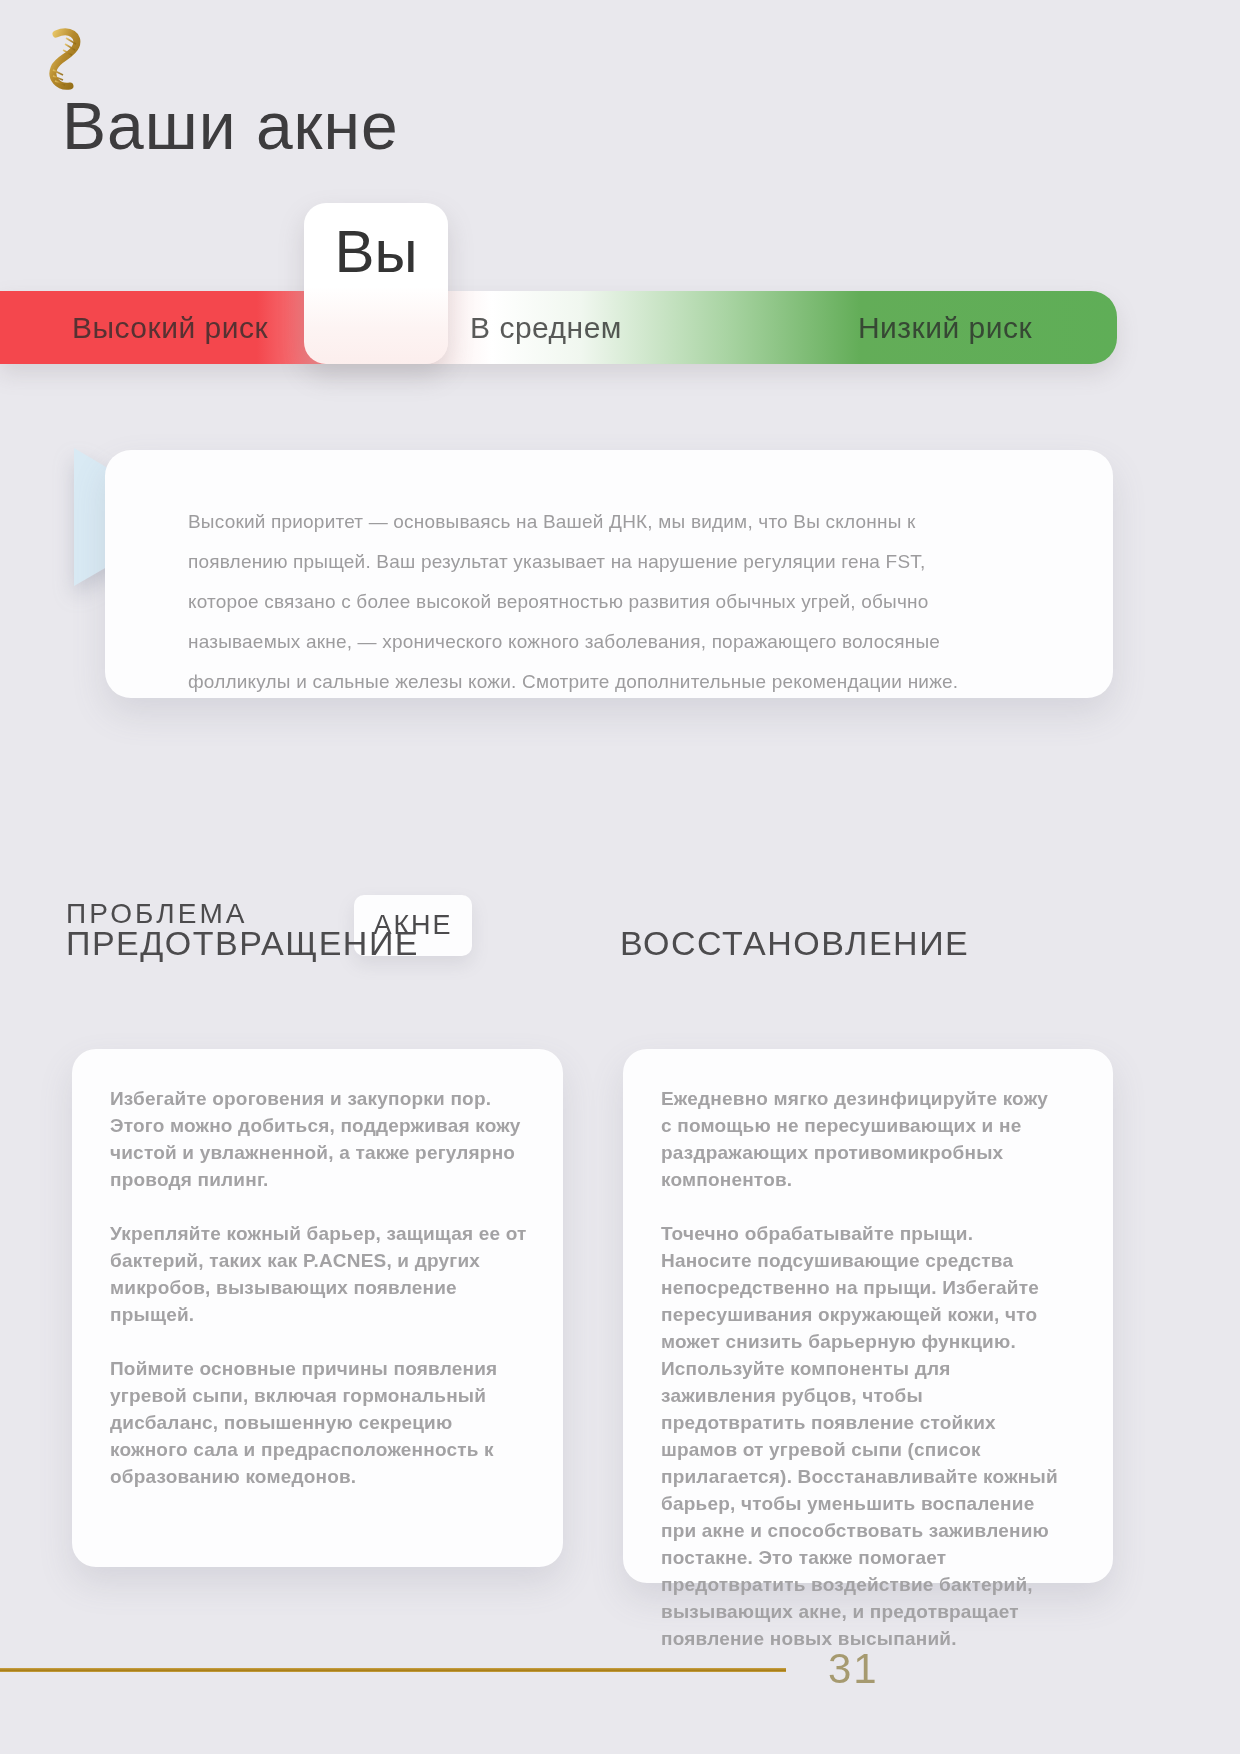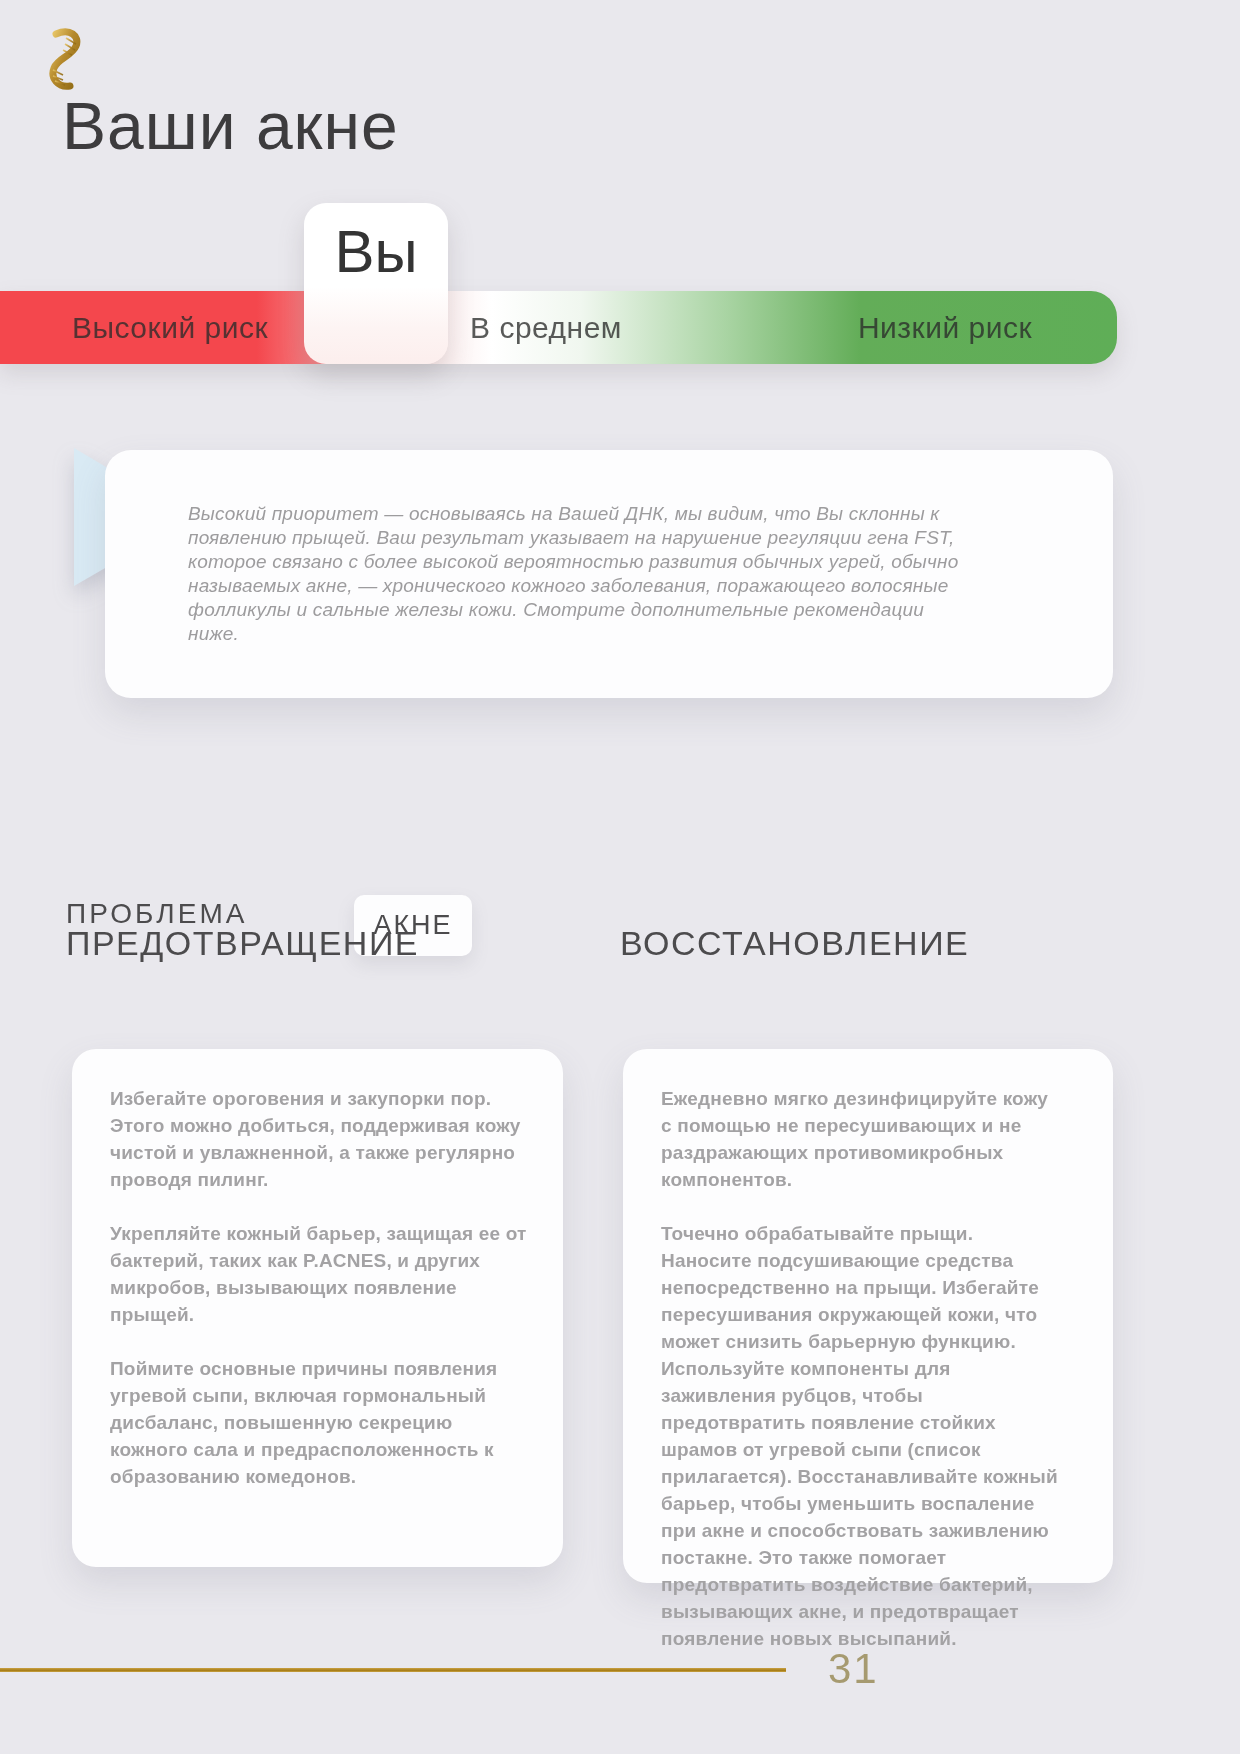--- a/index.html
+++ b/index.html
@@ -52,22 +52,22 @@
   }
   
   .summary-card{
     position:absolute;left:105px;top:450px;width:1008px;height:248px;
     background:#fdfdfe;border-radius:26px;
     box-shadow:0 16px 34px rgba(110,110,130,0.16);
     box-sizing:border-box;
   }
   .summary-card p{
     position:absolute;left:83px;top:52px;margin:0;width:790px;
-    font-size:19px;line-height:24px;font-weight:400;
-    color:#9d9c9e;letter-spacing:0.2px;font-style:italic;
+    font-size:19px;line-height:40px;font-weight:400;
+    color:#9d9c9e;letter-spacing:0.2px;
   }
   .pointer-triangle{
     position:absolute;left:70px;top:446px;width:124px;height:142px;
     filter:drop-shadow(0 10px 10px rgba(110,120,140,0.28));
   }
   
   .section-title{
     position:absolute;left:62px;top:820px;margin:0;
     font-size:72px;font-weight:200;letter-spacing:0.5px;color:#3d3c3e;
   }

